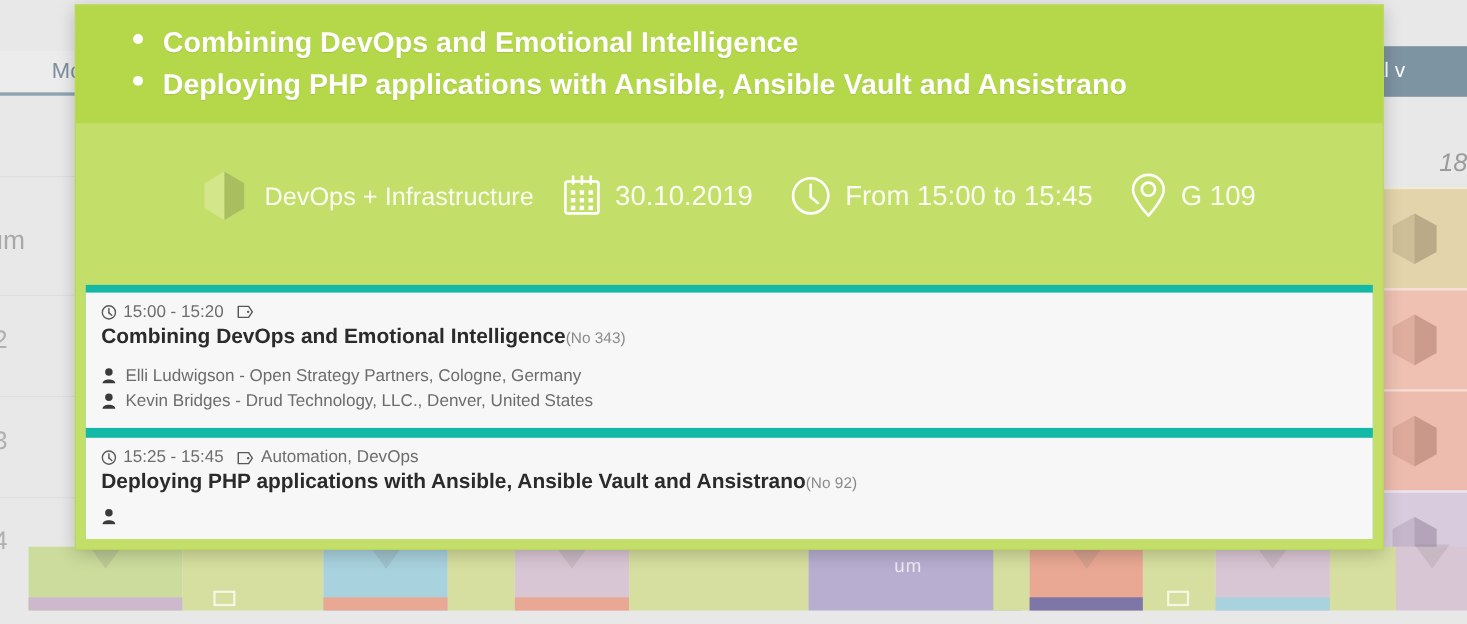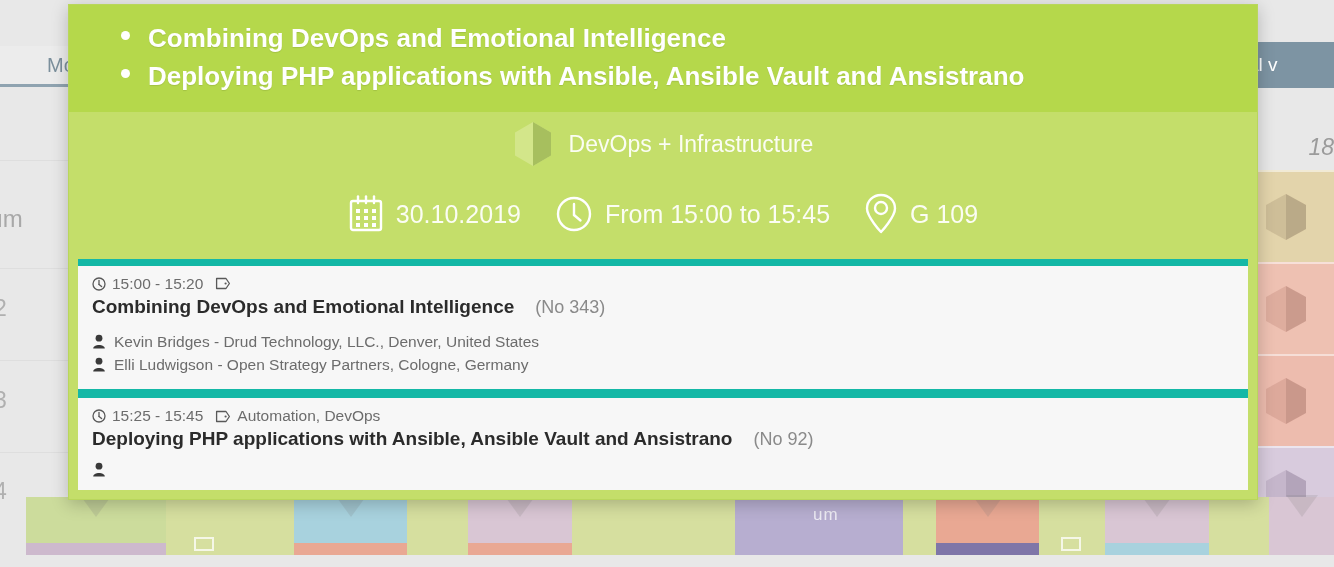--- a/index.html
+++ b/index.html
@@ -109,21 +109,21 @@
   }
   .hdr-bullet {
     flex: 0 0 auto; width: 9px; height: 9px;
     border-radius: 50%; background: #ffffff;
     margin-right: 18px; margin-left: 26px;
     position: relative; top: -7px;
   }
 
   .popup-meta {
     flex: 1 1 auto;
-    display: flex; flex-direction: column;
+    display: flex; flex-direction: row;
     align-items: center; justify-content: center;
     gap: 26px;
     padding-bottom: 14px;
   }
   .meta-track {
     display: flex; align-items: center; gap: 16px;
     color: rgba(255,255,255,.92); font-size: 23px;
   }
   .hex-icon { width: 40px; height: 46px; flex: 0 0 auto; }
   .meta-row {
@@ -153,21 +153,21 @@
     white-space: nowrap;
   }
   .s-ico { flex: 0 0 auto; display: block; margin-right: 6px; }
   .s-tagico { margin-left: 12px; }
 
   .s-title {
     margin-top: 3px;
     font-size: 19px; font-weight: bold; color: #2b2b2b;
     display: flex; align-items: baseline; flex-wrap: wrap;
   }
-  .s-no { font-size: 18px; font-weight: normal; color: #8a8a8a; margin-left: 21px; }
+  .s-no { font-size: 14px; font-weight: normal; color: #8a8a8a; margin-left: 0; }
 
   .s-speakers { margin-top: 12px; }
   .s-speaker {
     display: flex; align-items: center;
     color: #6c6c6c; font-size: 15.5px; line-height: 1.5;
   }
   .s-speaker .s-ico { margin-right: 8px; }
 </style>
 </head>
 <body>
@@ -349,28 +349,28 @@
         <div class="s-title">
           <span>Combining DevOps and Emotional Intelligence</span>
           <span class="s-no">(No 343)</span>
         </div>
         <div class="s-speakers">
           <div class="s-speaker">
             <svg class="s-ico" width="14" height="15" viewBox="0 0 14 15">
               <circle cx="7" cy="4.2" r="3.4" fill="#3a3a3a"></circle>
               <path d="M1.2 14.5 C1.2 9.8 12.8 9.8 12.8 14.5 Z" fill="#3a3a3a"></path>
             </svg>
-            <span>Kevin Bridges - Drud Technology, LLC., Denver, United States</span>
+            <span>Elli Ludwigson - Open Strategy Partners, Cologne, Germany</span>
           </div>
           <div class="s-speaker">
             <svg class="s-ico" width="14" height="15" viewBox="0 0 14 15">
               <circle cx="7" cy="4.2" r="3.4" fill="#3a3a3a"></circle>
               <path d="M1.2 14.5 C1.2 9.8 12.8 9.8 12.8 14.5 Z" fill="#3a3a3a"></path>
             </svg>
-            <span>Elli Ludwigson - Open Strategy Partners, Cologne, Germany</span>
+            <span>Kevin Bridges - Drud Technology, LLC., Denver, United States</span>
           </div>
         </div>
       </div>
 
       <div class="session">
         <div class="s-line1">
           <svg class="s-ico" width="14" height="14" viewBox="0 0 14 14">
             <circle cx="7" cy="7" r="6" fill="none" stroke="#595959" stroke-width="1.3"></circle>
             <line x1="7" y1="3.4" x2="7" y2="7.4" stroke="#595959" stroke-width="1.3" stroke-linecap="round"></line>
             <line x1="7" y1="7.4" x2="9.6" y2="9.6" stroke="#595959" stroke-width="1.3" stroke-linecap="round"></line>

